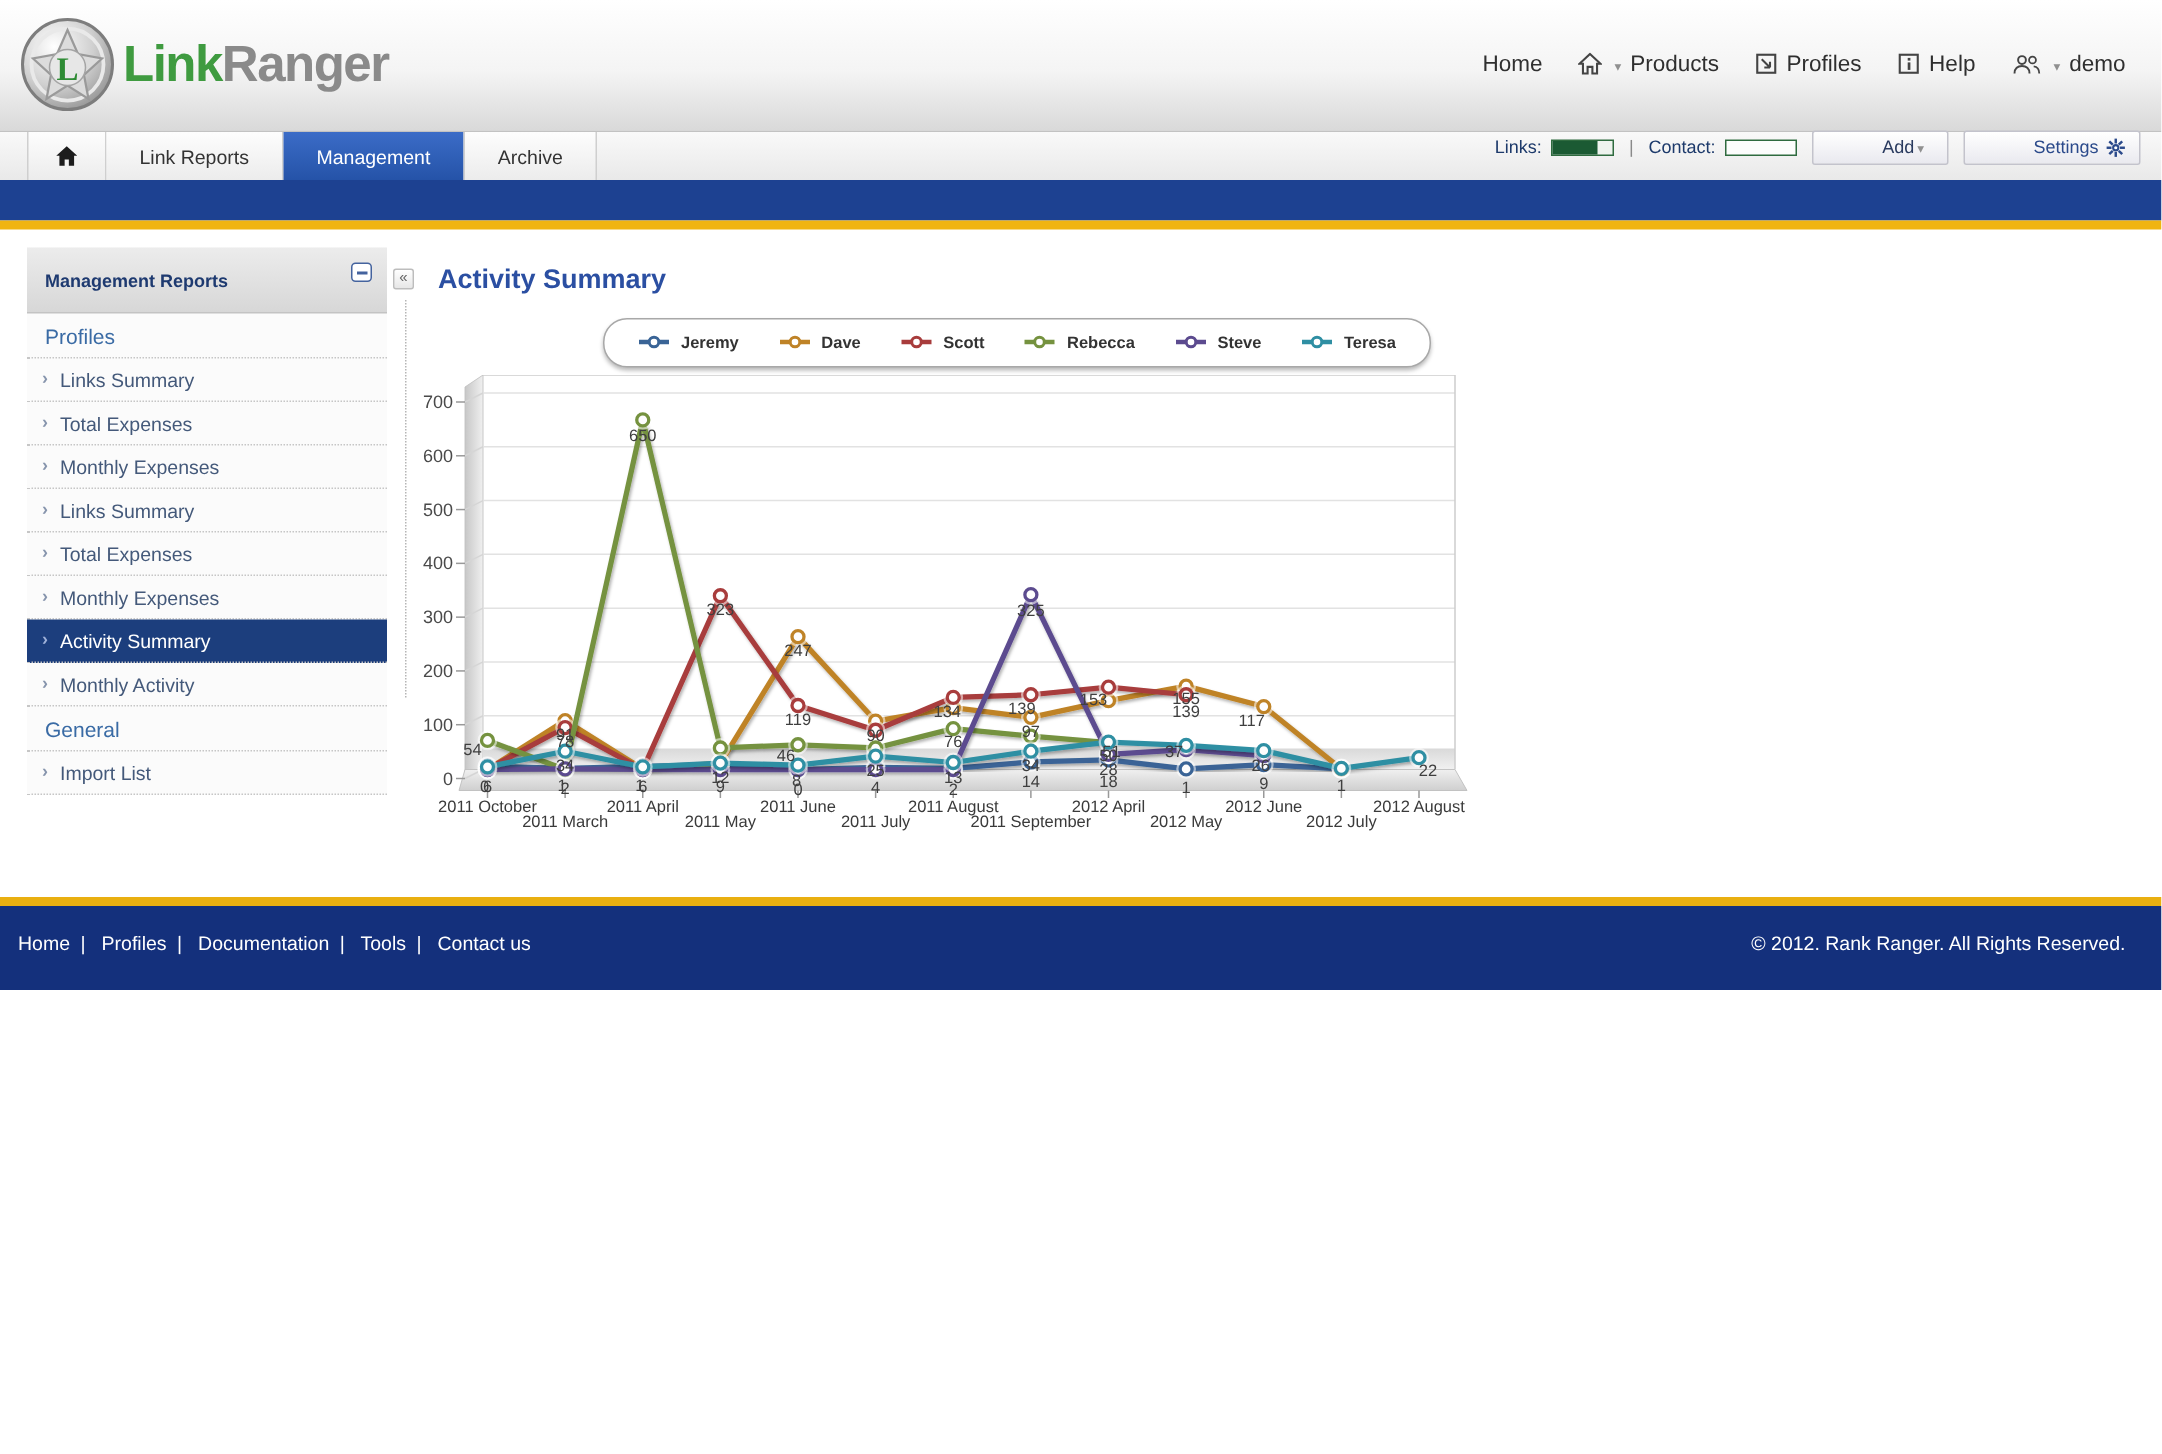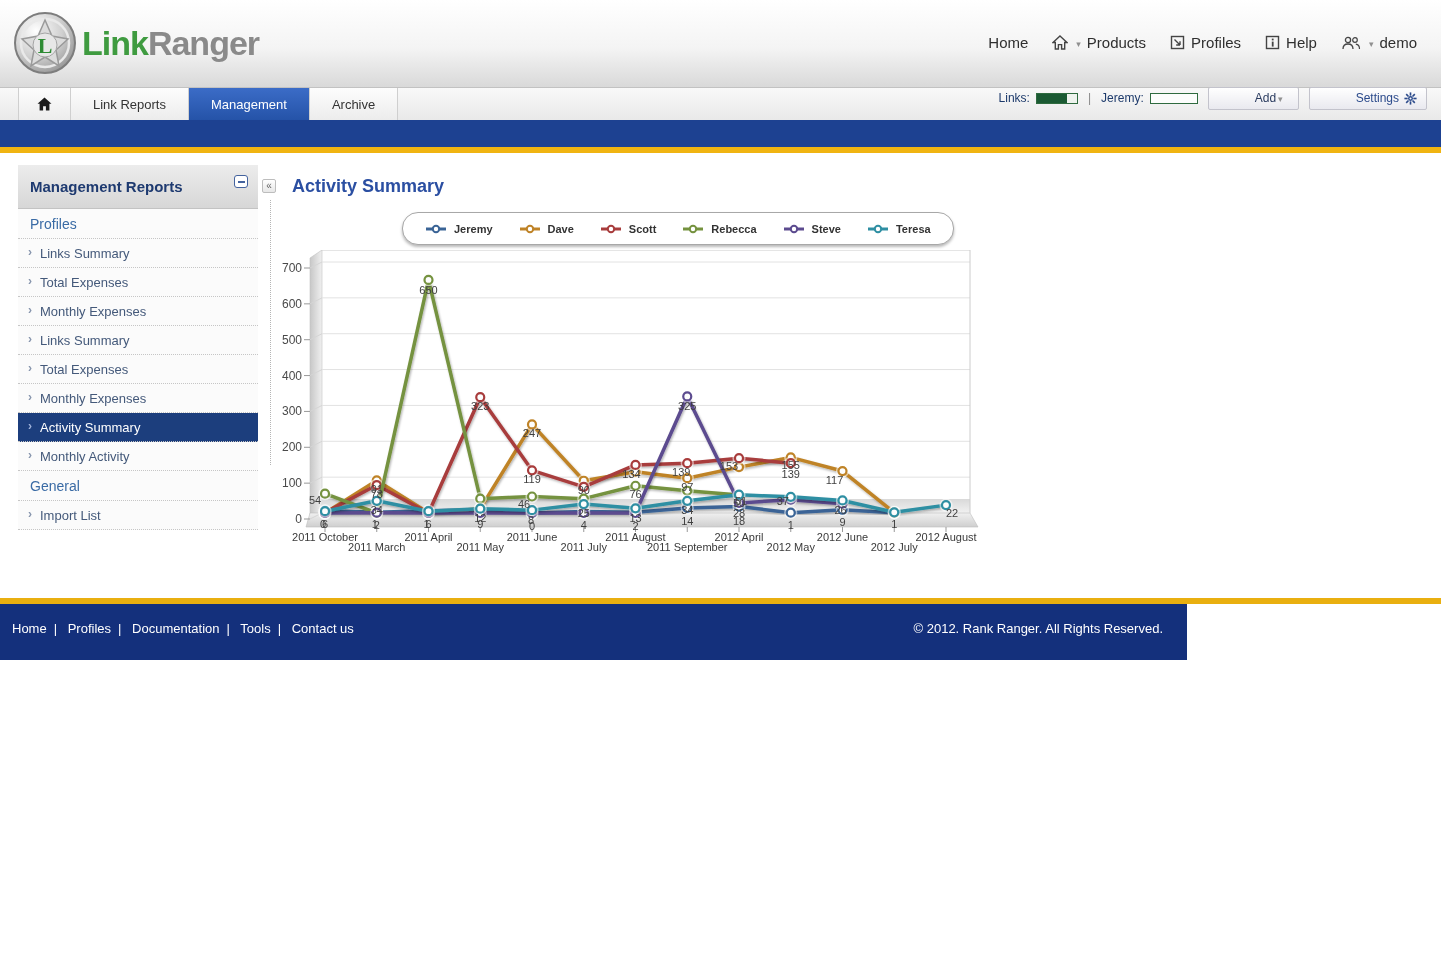--- a/index.html
+++ b/index.html
@@ -41,21 +41,21 @@
   .btn svg { margin-left:5px; }
 
   
   .blue-band { position:absolute; left:0; top:120px; width:1441px; height:27px; background:#1d4191; }
   .gold-band { position:absolute; left:0; top:147px; width:1441px; height:6px; background:#f0b411; }
 
   
   .sidebar { position:absolute; left:18px; top:165px; width:240px; background:#fbfbfb; }
   .sb-header { height:44px; background:linear-gradient(#ececec,#d7d7d7); border-bottom:1px solid #c3c3c3;
     display:flex; align-items:center; justify-content:space-between; padding:0 10px 0 12px; }
-  .sb-title { font-size:15px; font-weight:bold; color:#1e3a70; }
+  .sb-title { font-size:12px; font-weight:bold; color:#1e3a70; }
   .min-box { width:14px; height:13px; border:1px solid #44639e; border-radius:3px; background:#fff;
     display:flex; align-items:center; justify-content:center; cursor:pointer; margin-top:-10px; }
   .min-box i { display:block; width:7px; height:2px; background:#44639e; }
   .sb-section { height:30px; display:flex; align-items:center; padding:0 12px; font-size:14px; color:#3a6ba5;
     border-bottom:1px dotted #c6c6c6; }
   .sb-item { height:29px; display:flex; align-items:center; padding:0 10px; font-size:13px; color:#44597a;
     border-bottom:1px dotted #c6c6c6; cursor:pointer; }
   .sb-item .arrow { color:#8795ad; font-size:12px; font-weight:bold; margin-right:8px; margin-top:-2px; }
   .sb-item.selected { background:#1c3e7d; color:#ffffff; }
   .sb-item.selected .arrow { color:#9fb1d9; }
@@ -69,21 +69,21 @@
   .legend { position:absolute; left:402px; top:212px; height:33px; display:flex; align-items:center;
     padding:0 22px; background:#fff; border:1px solid #a8a8a8; border-radius:16px;
     box-shadow:0 2px 3px rgba(0,0,0,.28); }
   .legend-item { display:flex; align-items:center; cursor:pointer; }
   .legend-item + .legend-item { margin-left:26px; }
   .legend-item .name { font-size:11px; font-weight:bold; color:#333; margin-left:7px; }
   .chart-wrap { position:absolute; left:282px; top:250px; width:700px; height:310px; }
 
   
   .footer-gold { position:absolute; left:0; top:598px; width:1441px; height:6px; background:#e9af10; }
-  .footer { position:absolute; left:0; top:604px; width:1187px; height:56px; background:#14307c; color:#fff; }
+  .footer { position:absolute; left:0; top:604px; width:1441px; height:56px; background:#14307c; color:#fff; }
   .footer-links { position:absolute; left:12px; top:17px; font-size:13px; }
   .footer-links a { color:#fff; text-decoration:none; cursor:pointer; }
   .footer-links .sep { margin:0 7px; }
   .footer-copy { position:absolute; right:24px; top:17px; font-size:13px; }
 </style>
 </head>
 <body>
 
 <div class="top-header">
   <div class="logo-wrap">
@@ -159,21 +159,21 @@
     <div class="tab">
         <span>Archive</span>
       </div>
   </div>
   <div class="tab-tools">
     <span>Links:</span>
     <span class="meter links">
         <span class="fill" style="width:76%"></span>
       </span>
     <span class="pipe">|</span>
-    <span>Jeremy:</span>
+    <span>Contact:</span>
     <span class="meter archive"></span>
     <div class="btn add">
       <span class="lbl">Add</span>
       <span class="caret">▾</span>
     </div>
     <div class="btn settings">
       <span class="lbl">Settings</span>
       <svg width="13" height="13" viewBox="0 0 16 16">
         <g fill="#2b4a8b">
           <circle cx="8" cy="8" r="3"></circle>

